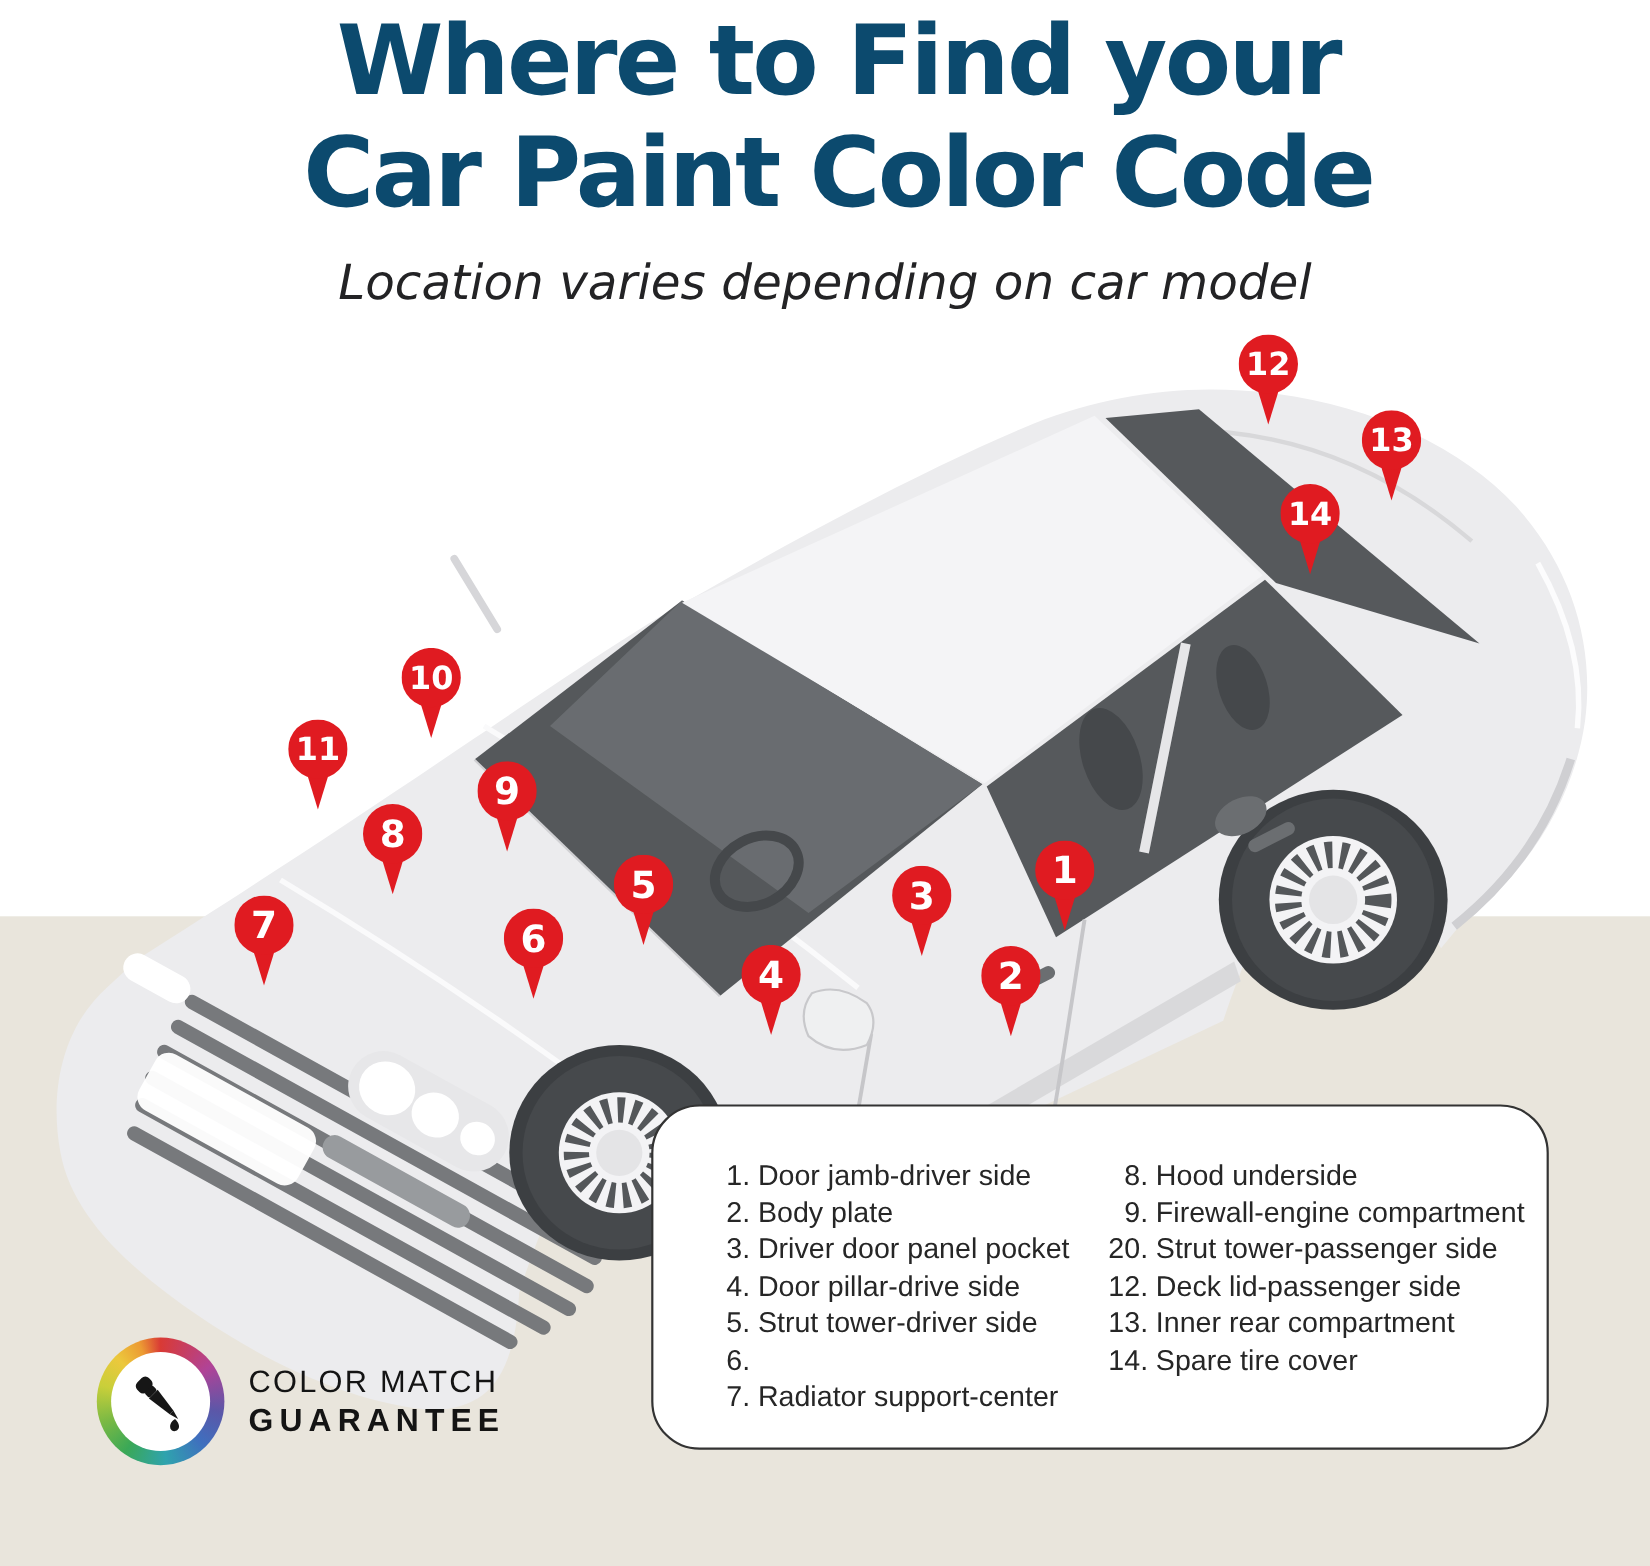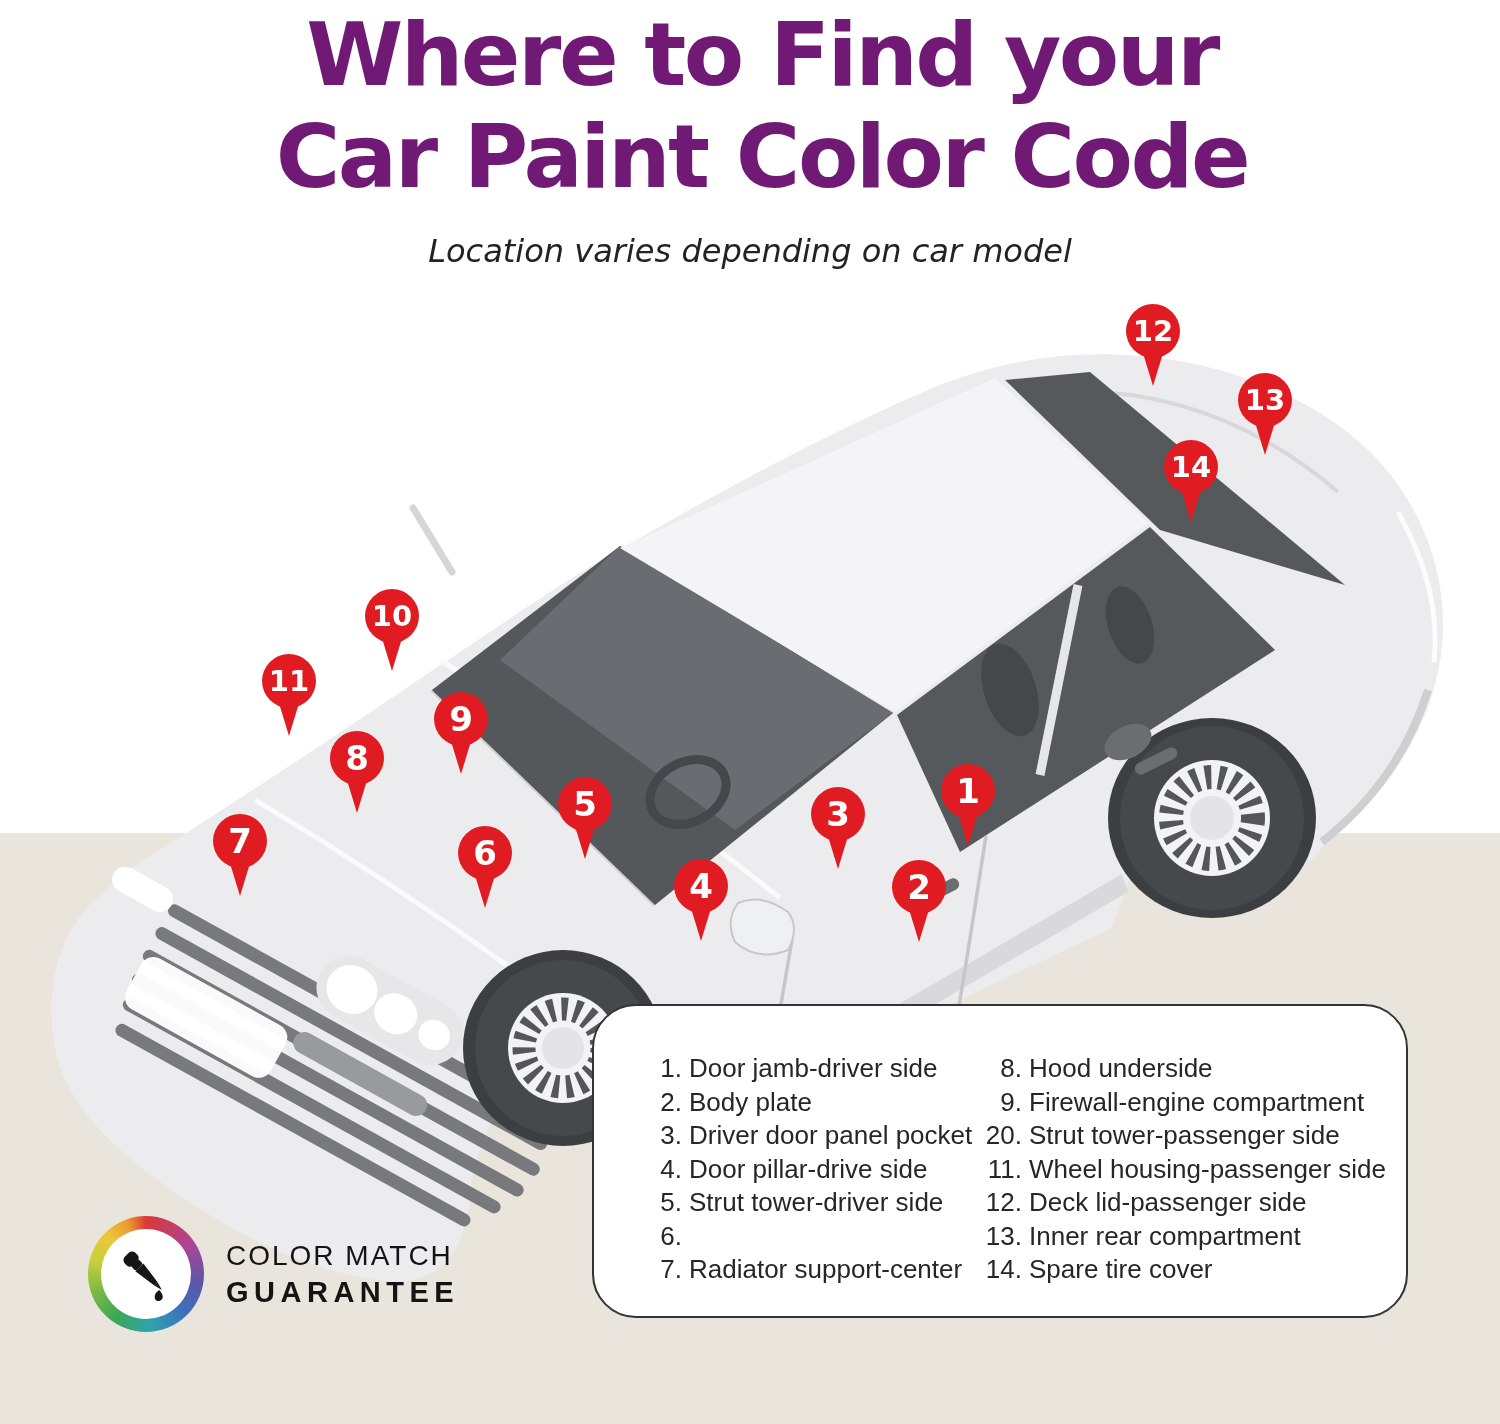--- a/index.html
+++ b/index.html
@@ -6,25 +6,25 @@
   body{
     position:relative;width:1500px;height:1424px;overflow:hidden;
     background:#ffffff;font-family:"Liberation Sans",sans-serif;
   }
   .bg-bottom{position:absolute;left:0;right:0;top:833px;bottom:0;background:#e9e5dc;z-index:0;}
   .car-svg{position:absolute;left:0;top:0;z-index:1;}
   
   .header{position:absolute;left:0;top:0;width:100%;text-align:center;z-index:2;}
   .title{
     margin:4px 0 0 0;font-family:"DejaVu Sans",sans-serif;font-weight:bold;
-    font-size:88px;line-height:1.16;letter-spacing:-2.5px;color:#701a75;padding-left:24px;
+    font-size:88px;line-height:1.16;letter-spacing:-2.5px;color:#0c4a6e;padding-left:24px;
   }
   .subtitle{
     margin-top:24px;font-family:"DejaVu Sans",sans-serif;font-style:italic;
-    font-size:32px;color:#232325;
+    font-size:44px;color:#232325;
   }
   
   .legend{
     position:absolute;left:592px;top:1004px;width:816px;height:314px;
     box-sizing:border-box;background:#ffffff;border:2px solid #333;border-radius:44px;
     padding:46px 20px 0 54px;display:flex;z-index:4;
   }
   .legend ol{list-style:none;margin:0;padding:0;}
   .legend .col1{width:354px;}
   .legend .col2{flex:1;}
@@ -192,24 +192,20 @@
         <span class="num">8.</span>
         <span class="lab">Hood underside</span>
       </li>
       <li>
         <span class="num">9.</span>
         <span class="lab">Firewall-engine compartment</span>
       </li>
       <li>
         <span class="num">20.</span>
         <span class="lab">Strut tower-passenger side</span>
-      </li>
-      <li>
-        <span class="num">11.</span>
-        <span class="lab">Wheel housing-passenger side</span>
       </li>
       <li>
         <span class="num">12.</span>
         <span class="lab">Deck lid-passenger side</span>
       </li>
       <li>
         <span class="num">13.</span>
         <span class="lab">Inner rear compartment</span>
       </li>
       <li>

